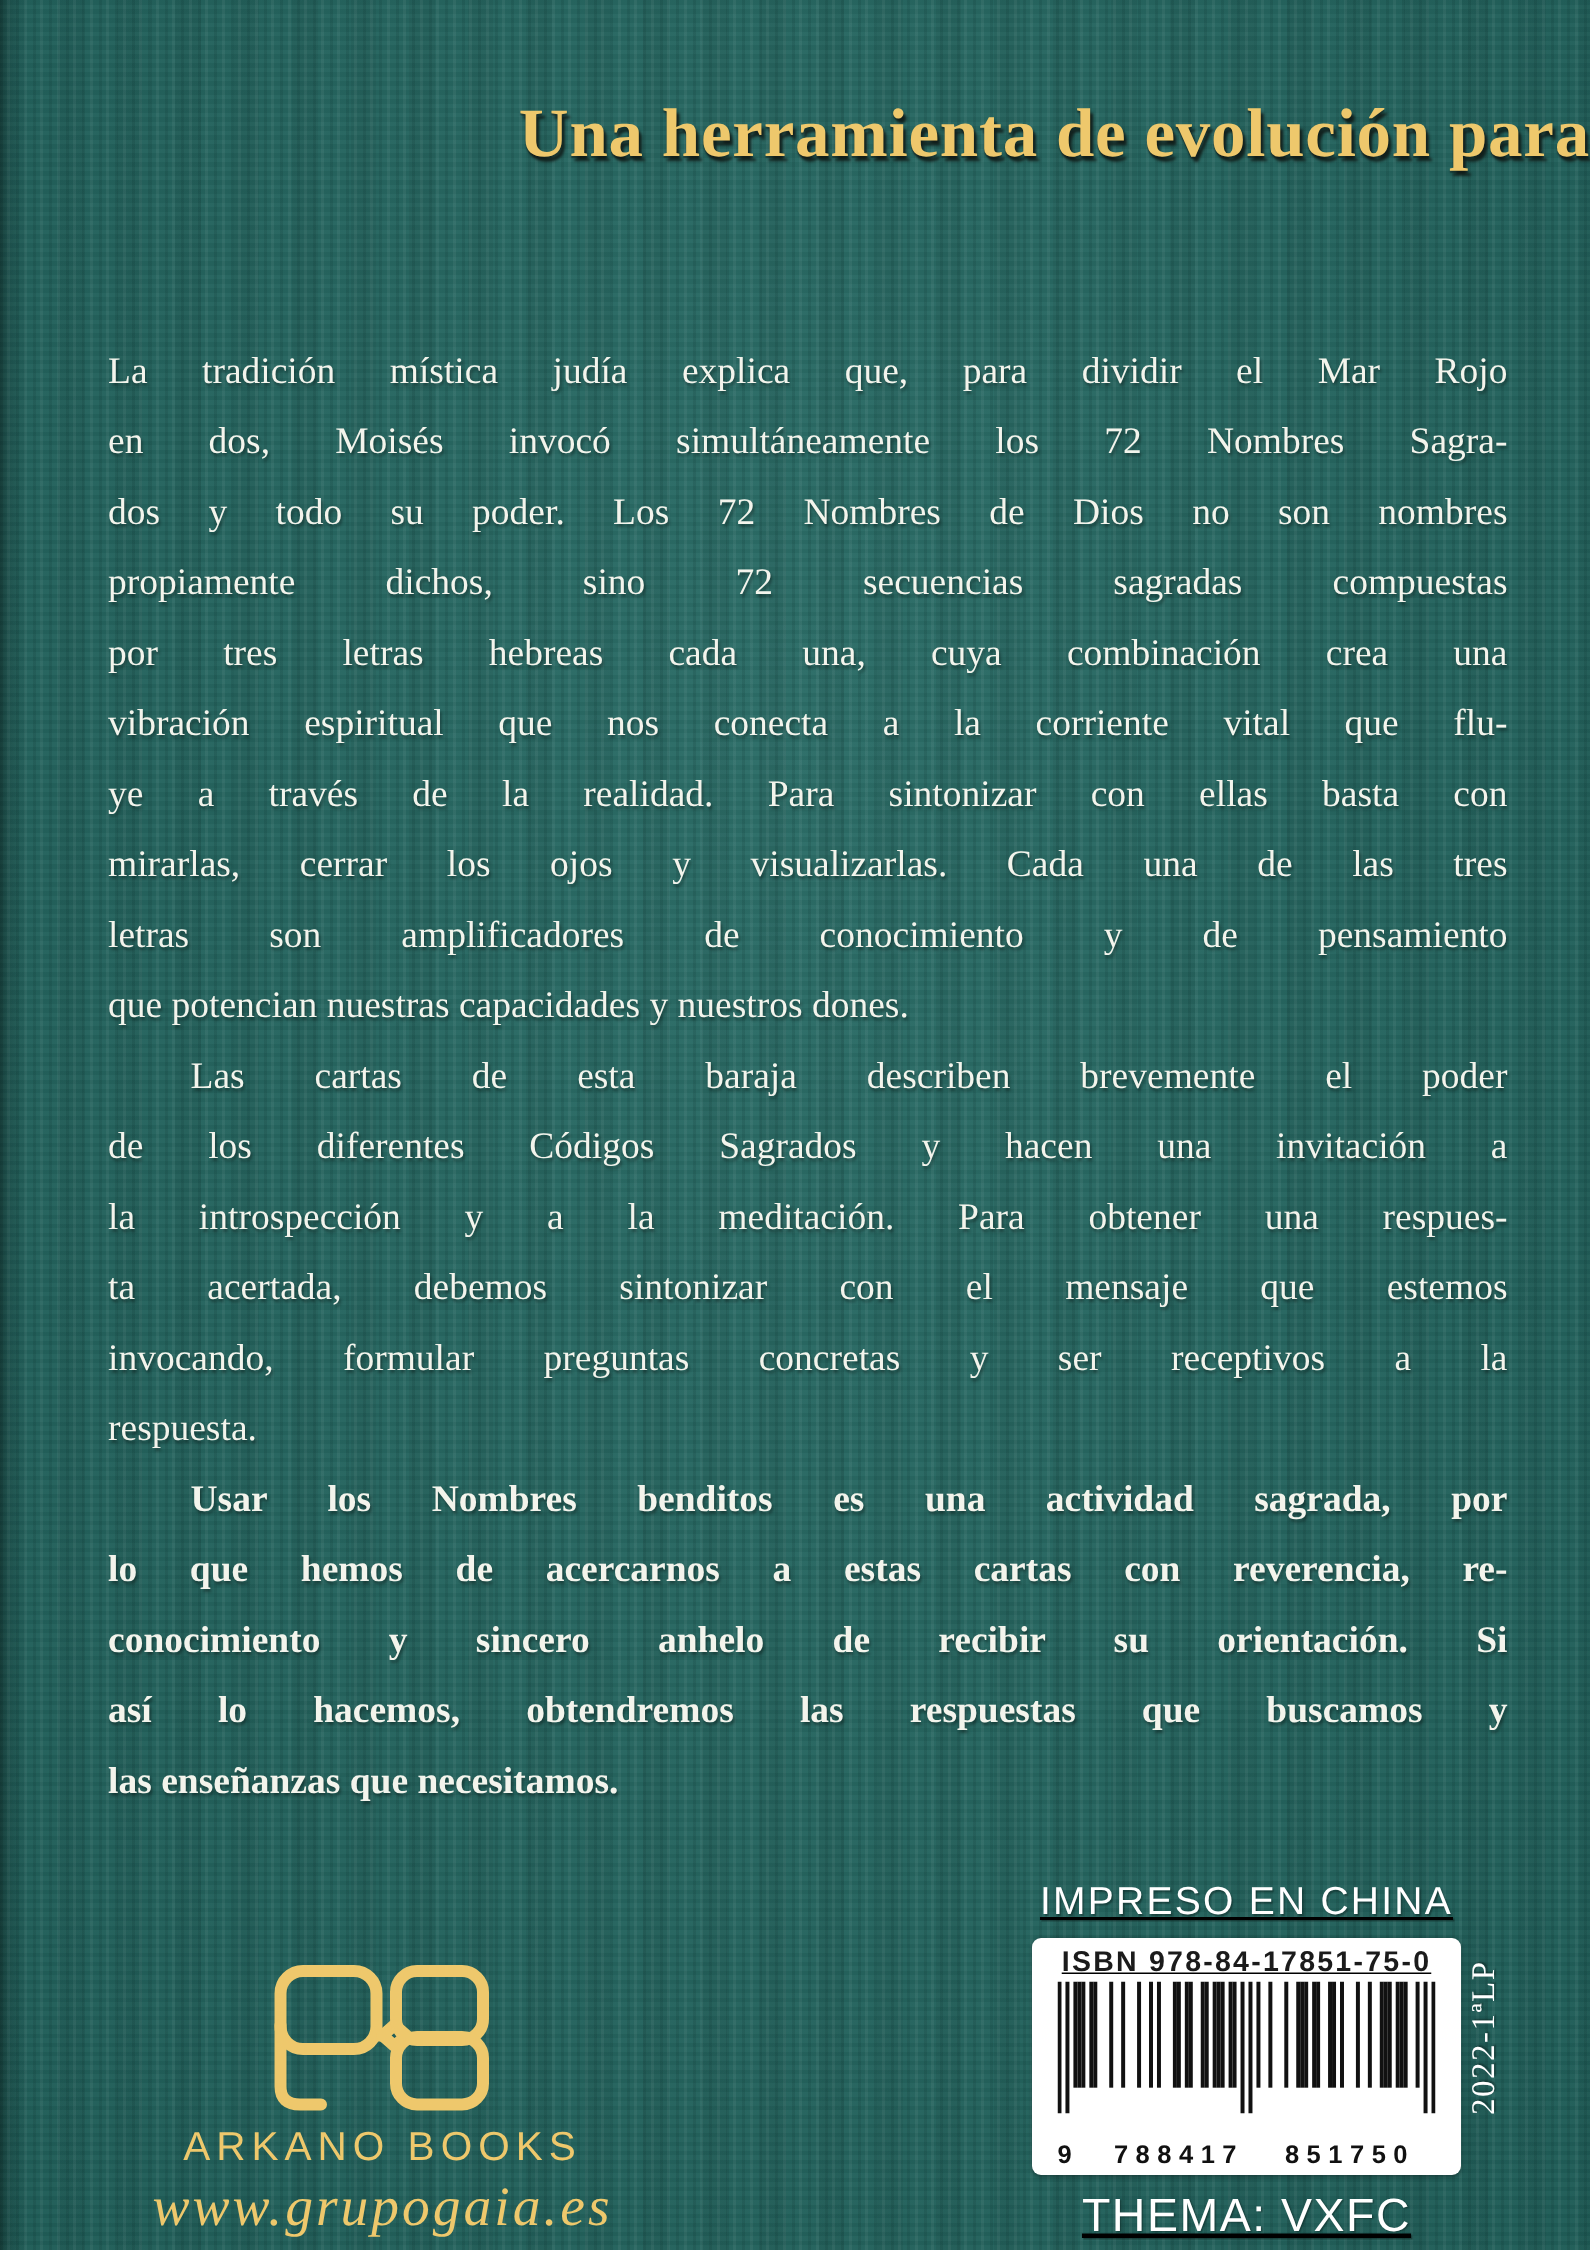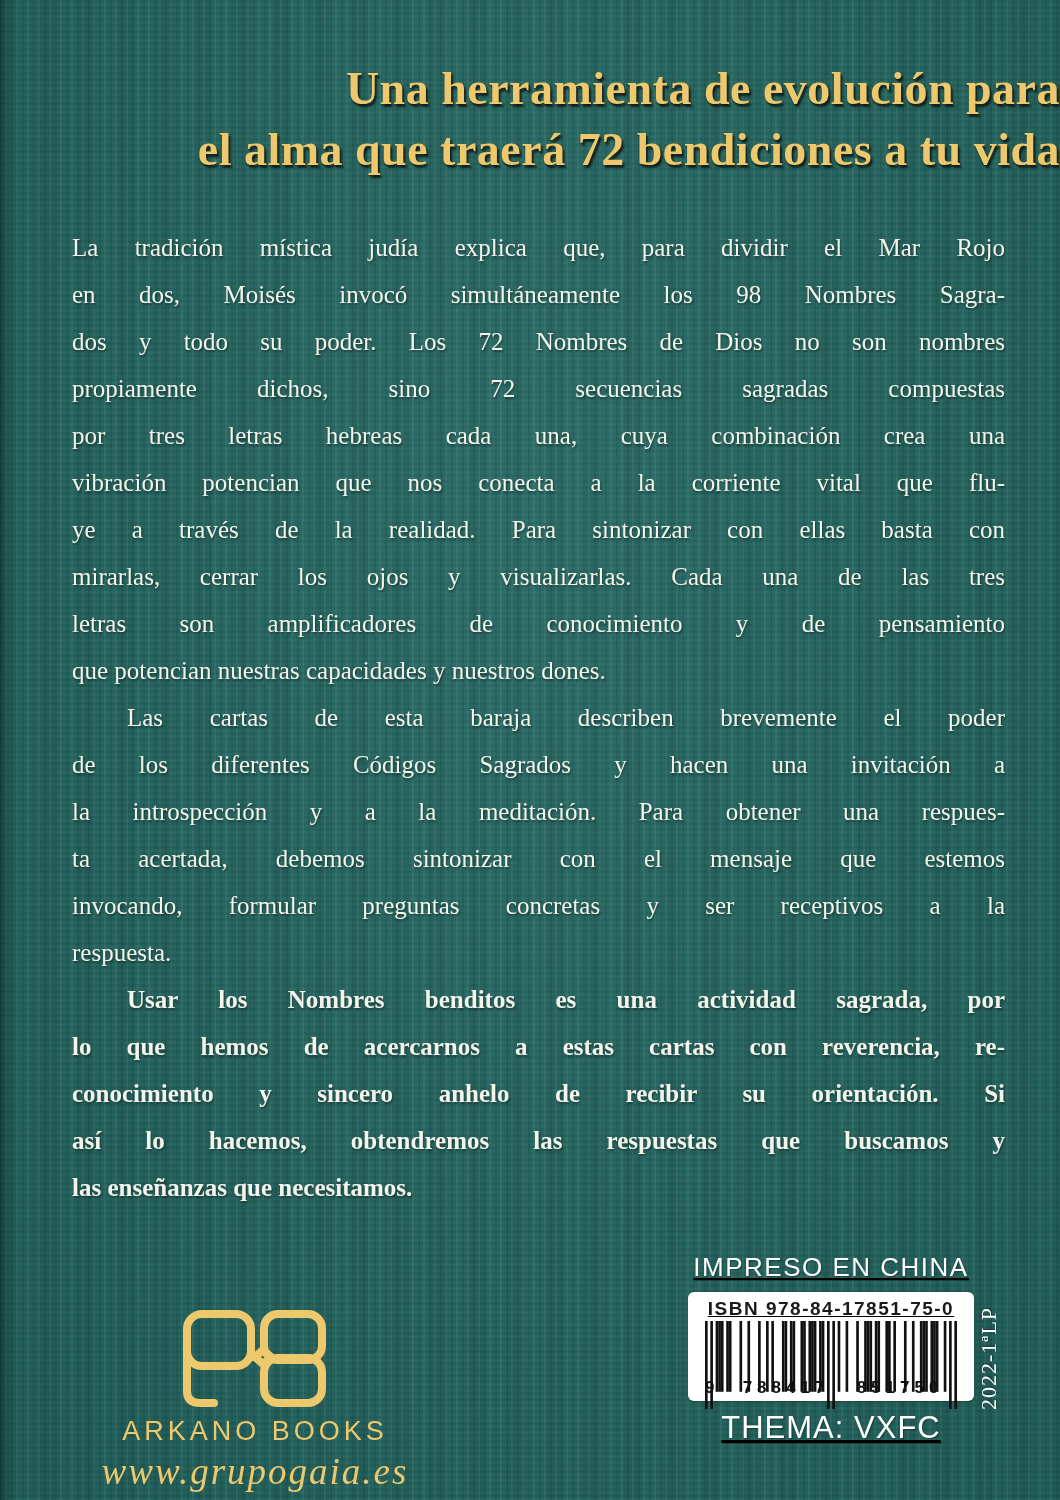--- a/index.html
+++ b/index.html
@@ -72,21 +72,21 @@
   .printed-in{
     font-family:"Liberation Sans",sans-serif;
     color:#fff;font-size:26px;letter-spacing:1.5px;
     text-shadow:1px 1px 1px rgba(8,22,20,.4);
   }
   .barcode-box{
     position:relative;
     margin-top:9px;
     background:#fff;
     border-radius:6px;
-    height:109px;
+    height:158px;
     box-shadow:0 1px 3px rgba(0,0,0,.35);
   }
   .isbn-label{
     padding-top:6px;
     font-family:"Liberation Sans",sans-serif;
     font-weight:600;
     font-size:19px;letter-spacing:1.5px;
     color:#1b1b1b;
   }
   .barcode-box svg{display:block;margin:1px auto 0;}
@@ -113,30 +113,29 @@
     text-shadow:1px 1px 1px rgba(8,22,20,.4);
   }
 </style>
 </head>
 <body>
 
 <div class="cover">
 
   <div class="headline">
     <div>Una herramienta de evolución para</div>
-    <div>el alma que traerá 72 bendiciones a tu vida</div>
   </div>
 
   <div class="body-text">
       <div class="line">La tradición mística judía explica que, para dividir el Mar Rojo</div>
-      <div class="line">en dos, Moisés invocó simultáneamente los 98 Nombres Sagra-</div>
+      <div class="line">en dos, Moisés invocó simultáneamente los 72 Nombres Sagra-</div>
       <div class="line">dos y todo su poder. Los 72 Nombres de Dios no son nombres</div>
       <div class="line">propiamente dichos, sino 72 secuencias sagradas compuestas</div>
       <div class="line">por tres letras hebreas cada una, cuya combinación crea una</div>
-      <div class="line">vibración potencian que nos conecta a la corriente vital que flu-</div>
+      <div class="line">vibración espiritual que nos conecta a la corriente vital que flu-</div>
       <div class="line">ye a través de la realidad. Para sintonizar con ellas basta con</div>
       <div class="line">mirarlas, cerrar los ojos y visualizarlas. Cada una de las tres</div>
       <div class="line">letras son amplificadores de conocimiento y de pensamiento</div>
       <div class="line last">que potencian nuestras capacidades y nuestros dones.</div>
       <div class="line indent">Las cartas de esta baraja describen brevemente el poder</div>
       <div class="line">de los diferentes Códigos Sagrados y hacen una invitación a</div>
       <div class="line">la introspección y a la meditación. Para obtener una respues-</div>
       <div class="line">ta acertada, debemos sintonizar con el mensaje que estemos</div>
       <div class="line">invocando, formular preguntas concretas y ser receptivos a la</div>
       <div class="line last">respuesta.</div>

